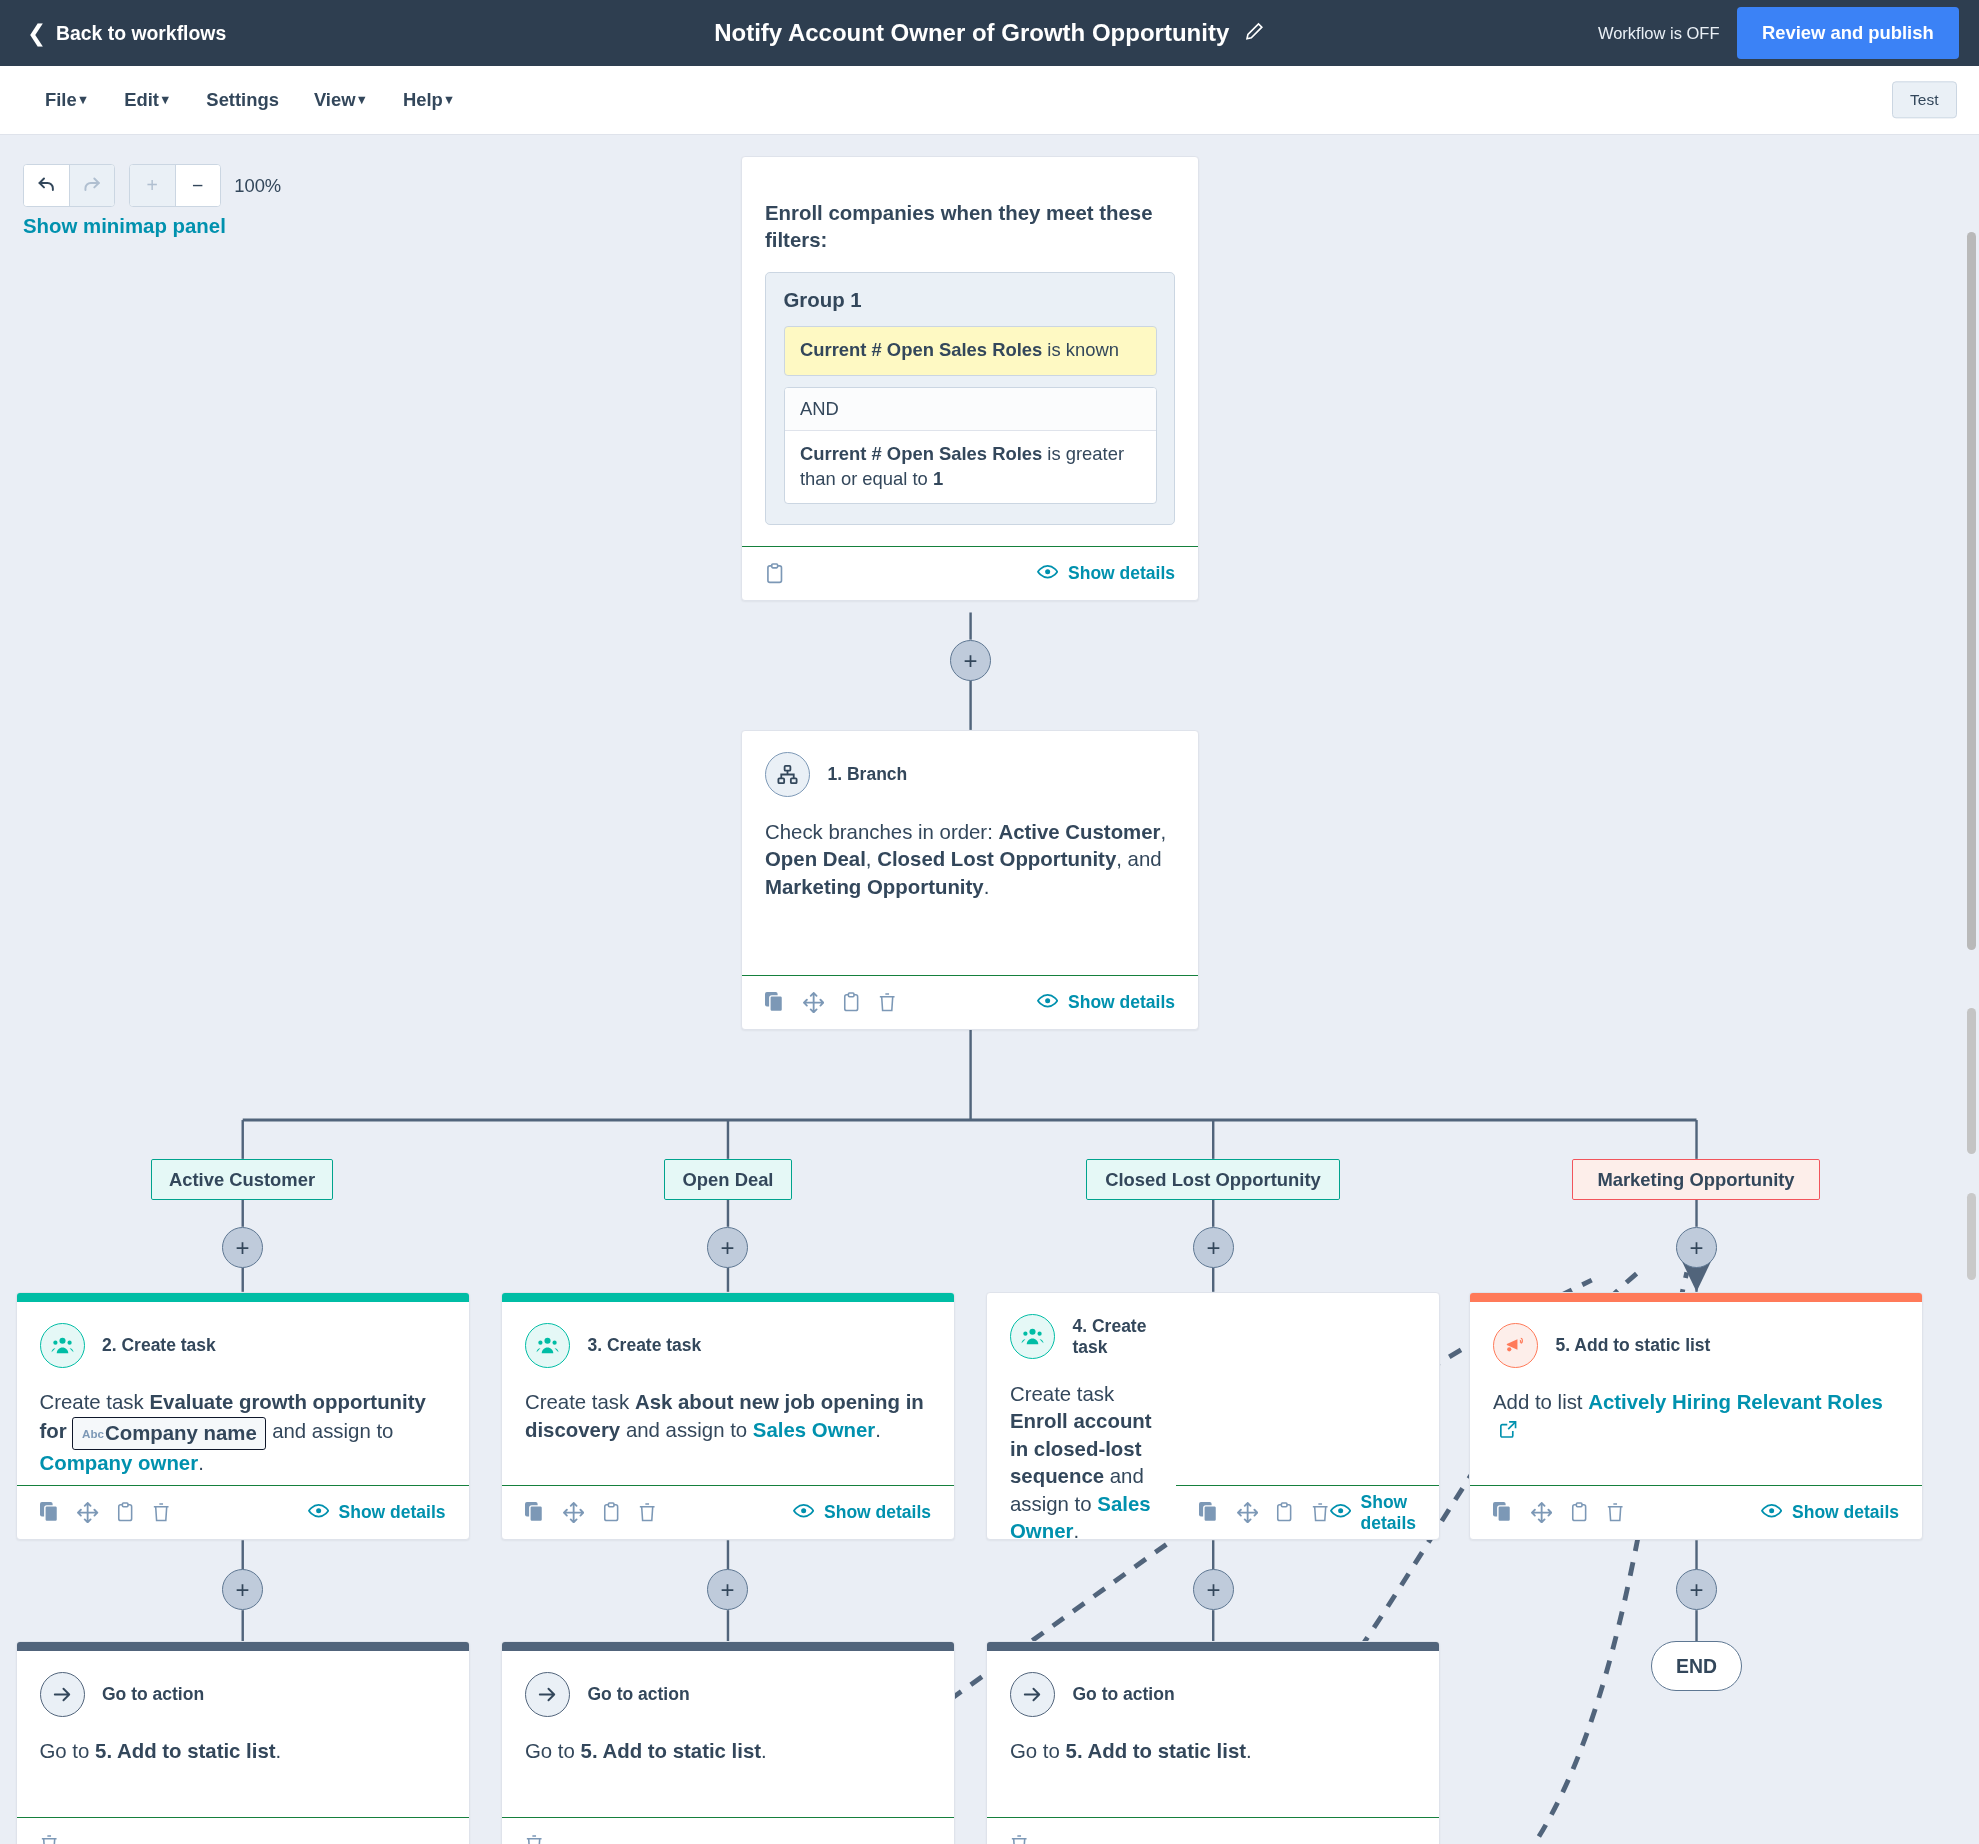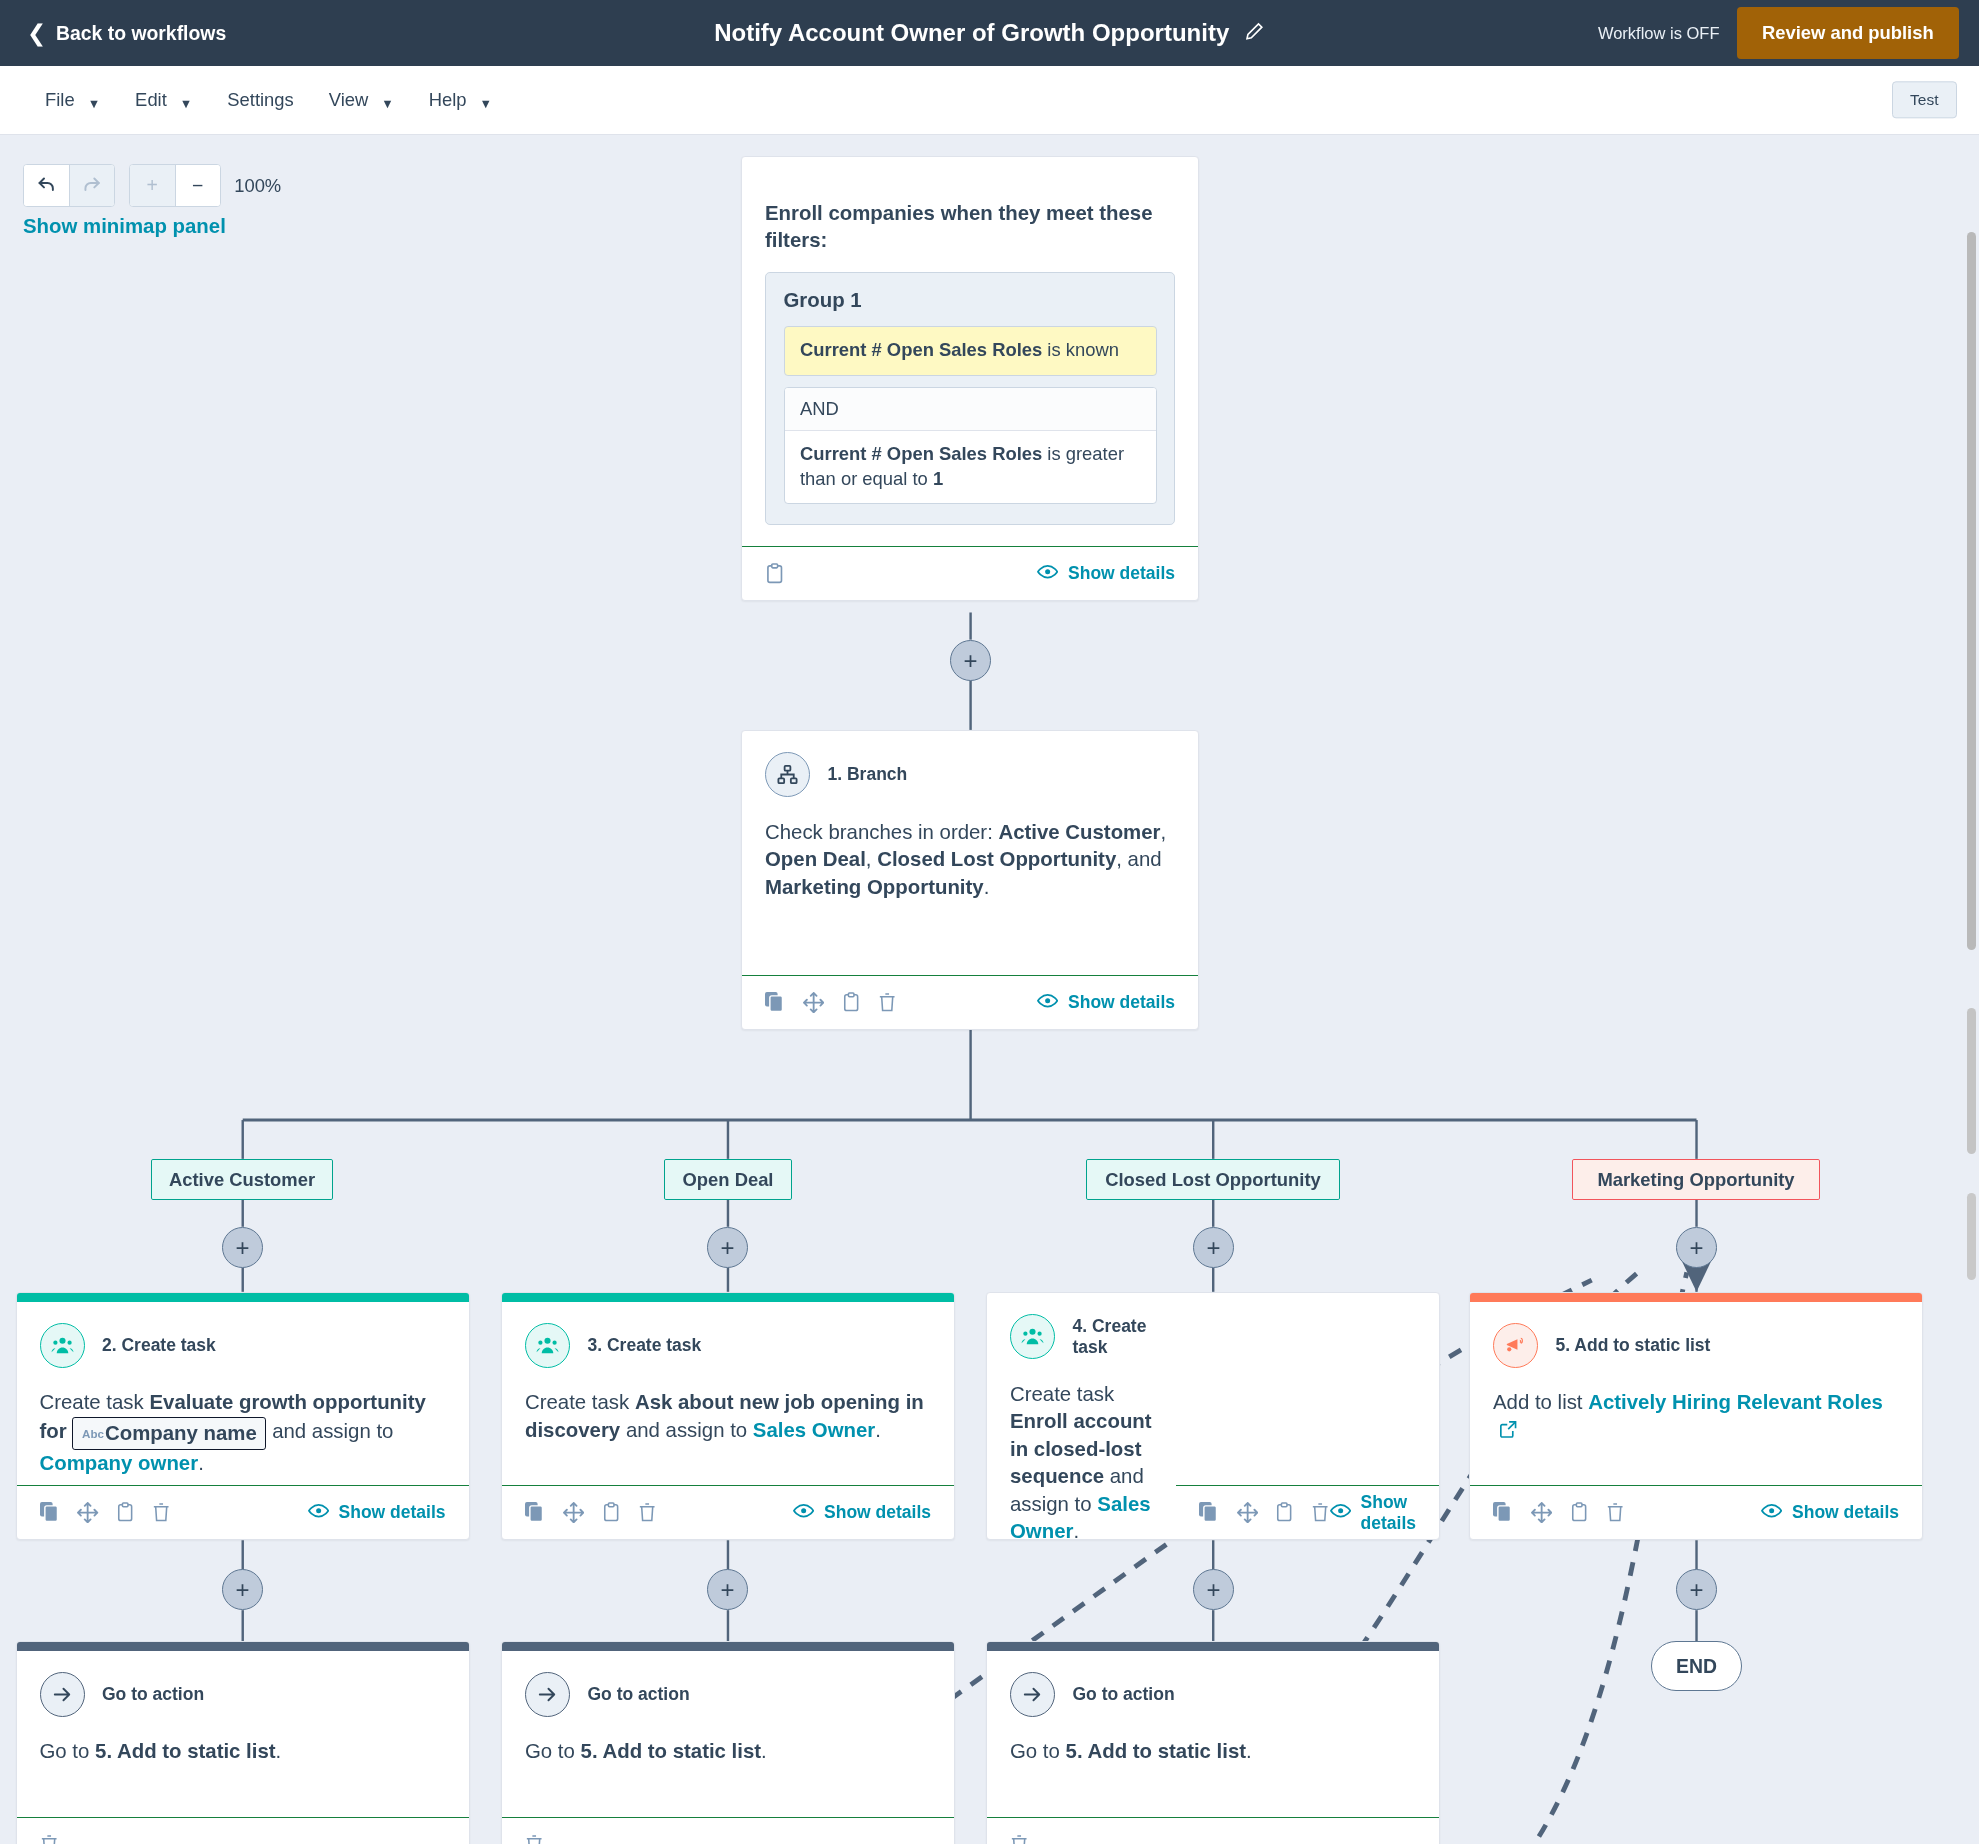--- a/index.html
+++ b/index.html
@@ -27,34 +27,34 @@
     display: flex; align-items: center; gap: 13.6px;
   }
   #wf-title { color: #fff; font-size: 24px; font-weight: 700; white-space: nowrap; }
   #wf-edit-icon { cursor: pointer; display:block; }
   #topbar-right {
     position: absolute; right: 0; top: 0; height: 66px;
     display: flex; align-items: center; gap: 17.5px; padding-right: 21.3px;
   }
   #wf-status { color: #eaf0f6; font-size: 16.5px; }
   #publish-btn {
-    background: #a16207; color: #fff; border: none; border-radius: 3.9px;
+    background: #3b82f6; color: #fff; border: none; border-radius: 3.9px;
     font-size: 18.4px; font-weight: 700; padding: 14.6px 25px; cursor: pointer;
     font-family: "Liberation Sans", sans-serif;
   }
 
   
   #menubar {
     position: absolute; left: 0; top: 66px; width: 1980px; height: 69px;
     background: #fff; border-bottom: 1px solid #dfe3eb;
     display: flex; align-items: center;
   }
   .menu-item {
-    display: flex; align-items: flex-end; gap: 13px;
-    margin-left: 35px; color: #33475b; font-size: 18.4px; font-weight: 400;
+    display: flex; align-items: center; gap: 0;
+    margin-left: 35px; color: #33475b; font-size: 18.4px; font-weight: 700;
     cursor: pointer;
   }
   .menu-item:first-child { margin-left: 45px; }
   .caret { font-size: 12.6px; line-height: 1; display:block; }
   #test-btn {
     position: absolute; right: 23px; top: 50%; transform: translateY(-50%);
     background: #eaf0f6; border: 1px solid #cbd6e2; color: #33475b;
     border-radius: 3.9px; font-size: 15.5px; padding: 8.7px 17.5px; cursor: pointer;
     font-family: "Liberation Sans", sans-serif;
   }

